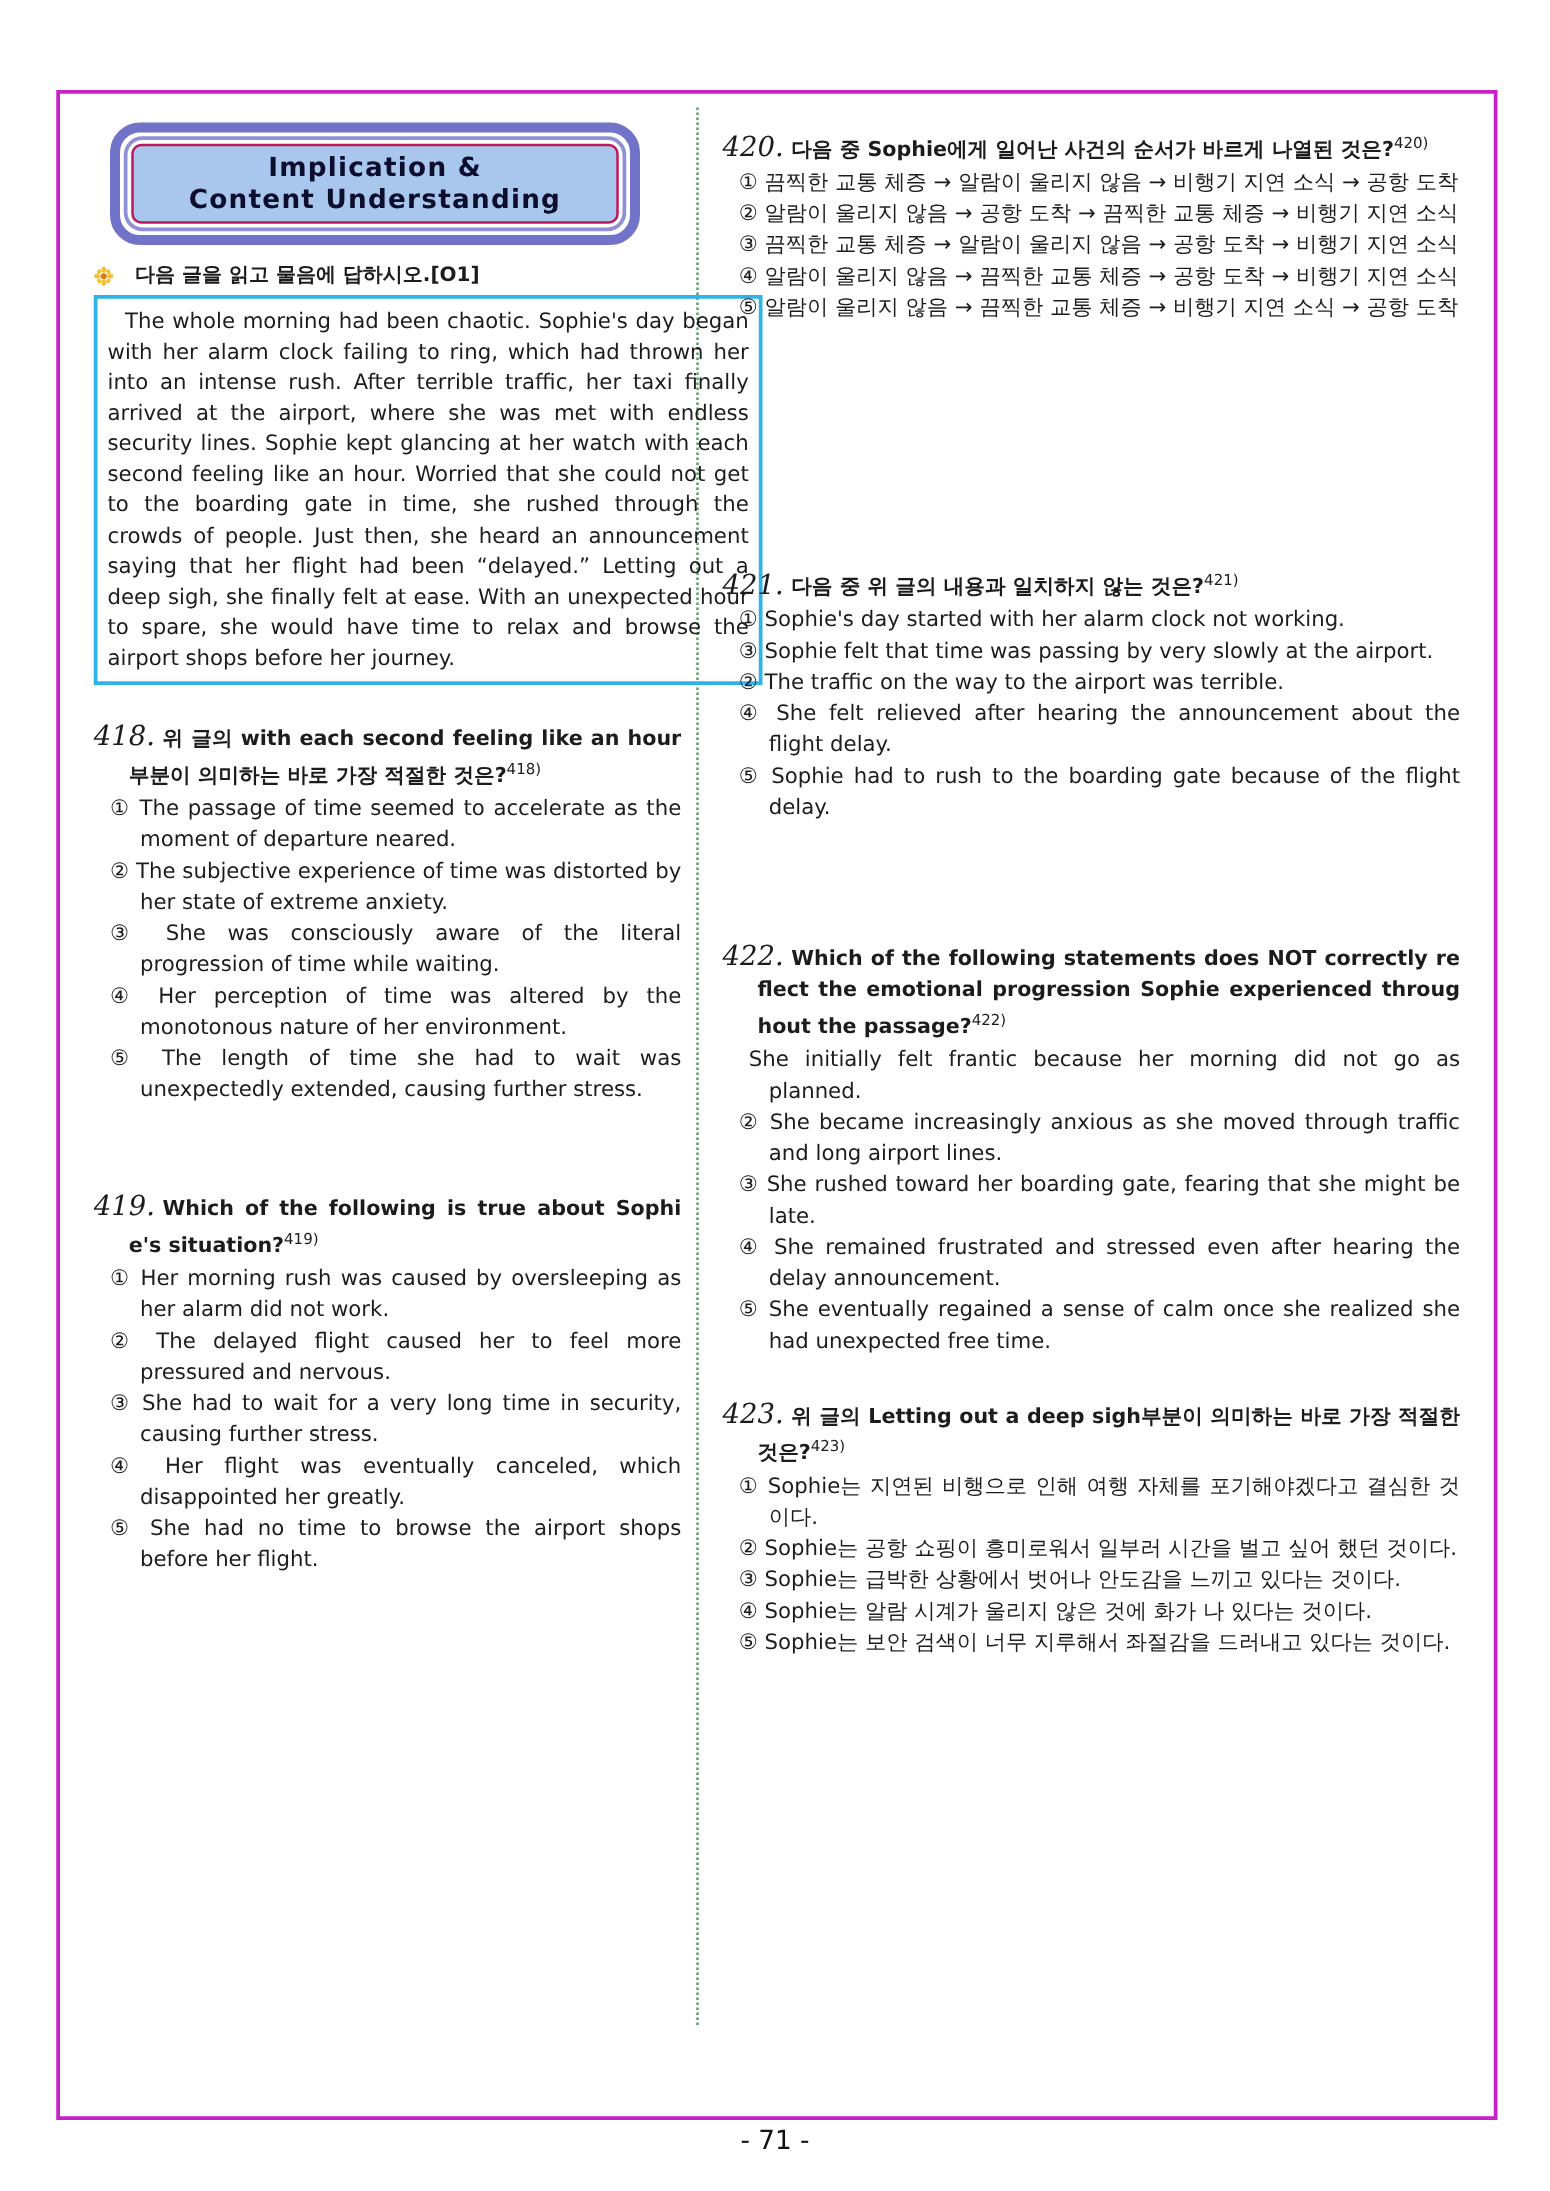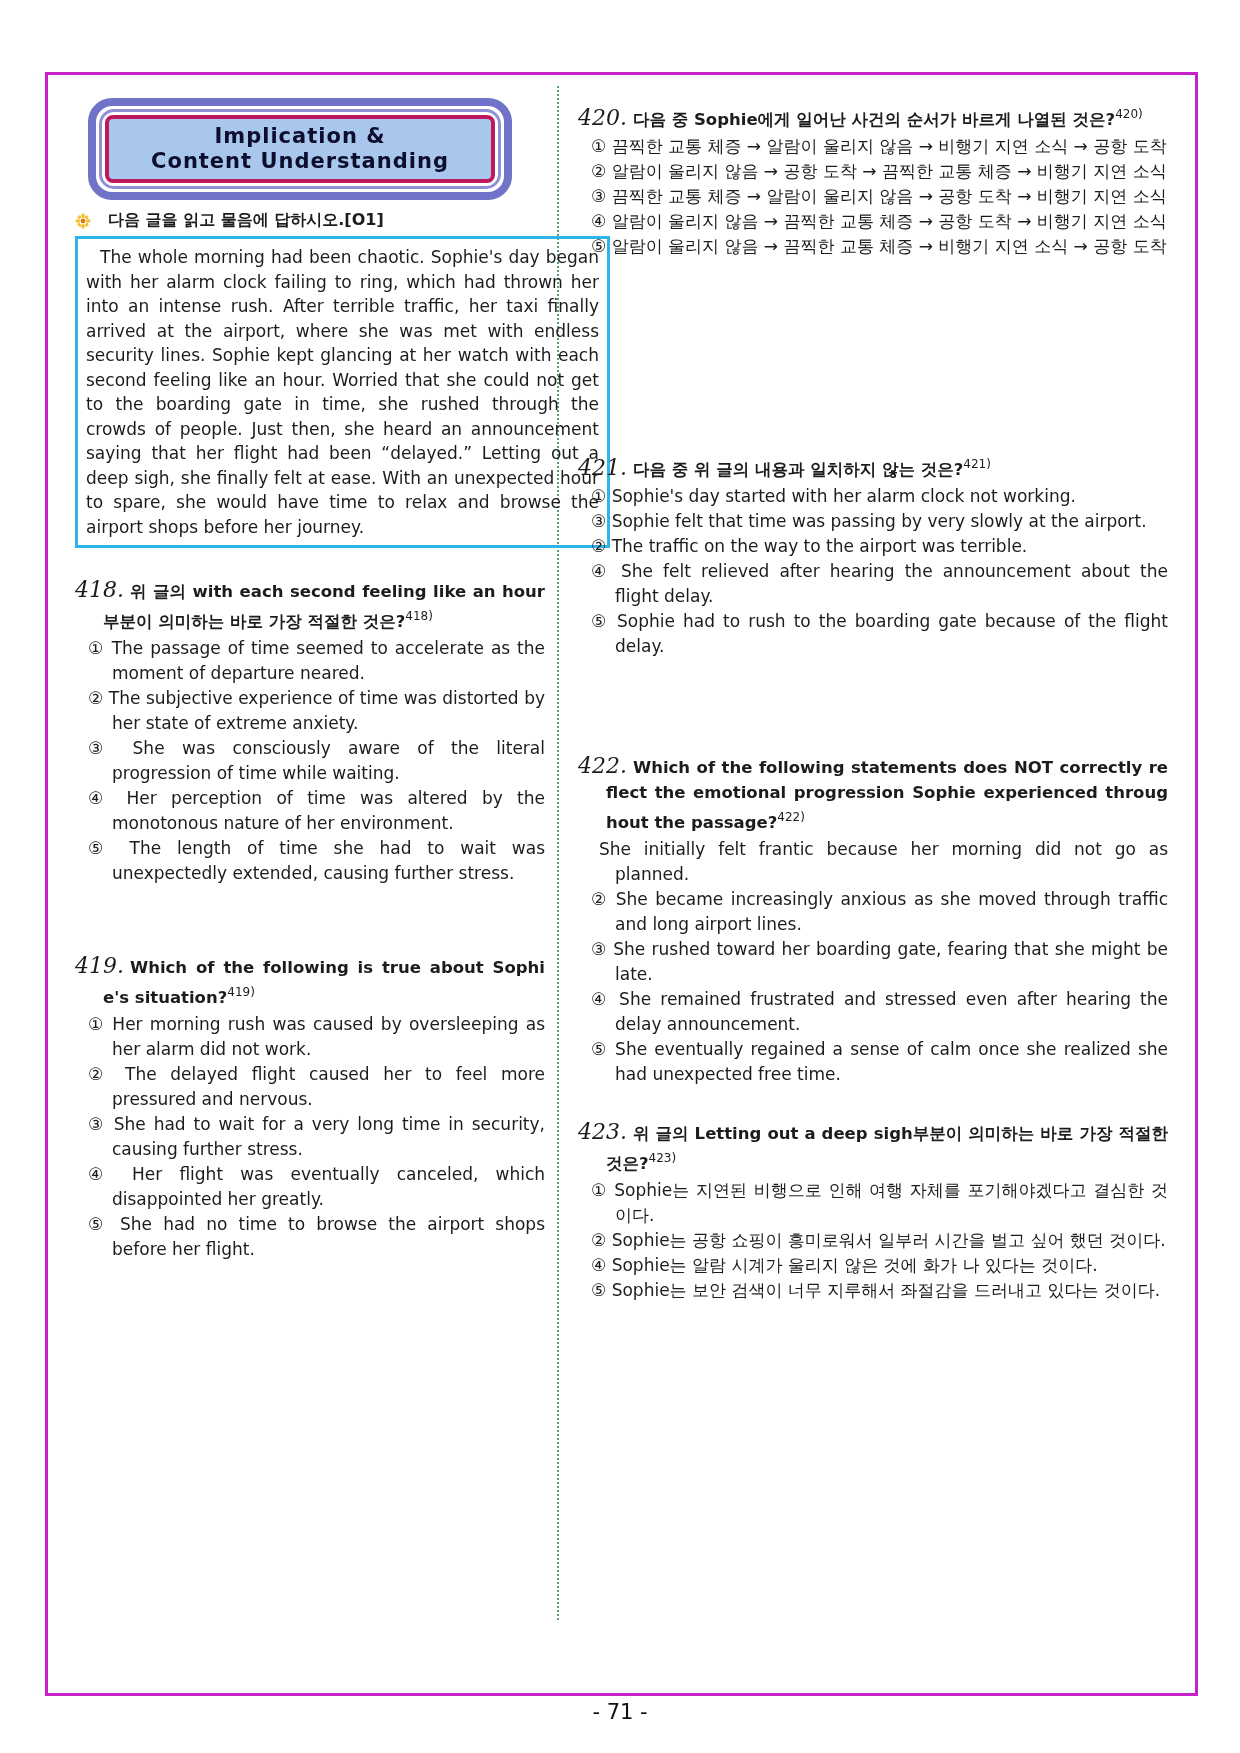--- a/index.html
+++ b/index.html
@@ -10,21 +10,21 @@
   .column-divider { position:absolute; left:557px; top:86px; height:1534px; width:0;
                     border-left:2px dotted #57a06b; }
   .col { position:absolute; top:0; }
   .col-left  { left:75px;  width:470px; }
   .col-right { left:578px; width:590px; }
 
   
   .badge-outer { position:absolute; top:98px; left:13px; width:424px; box-sizing:border-box;
                  border:8px solid #7173c8; border-radius:24px; padding:3px; background:#ffffff; }
   .badge-mid   { border:3px solid #8f91d6; border-radius:15px; padding:3px; background:#ffffff; }
-  .badge-inner { background:#a9c7ec; border-radius:8px; padding:5px 0; border:4px solid #be185d; }
+  .badge-inner { background:#a9c7ec; border-radius:8px; padding:5px 0; border:2px solid #be185d; }
   .badge-inner div { text-align:center; font-weight:bold; font-size:21px; line-height:25px;
                      color:#0d0d2e; letter-spacing:1px; }
 
   
   .instruction { position:absolute; top:210px; left:0; font-weight:bold; font-size:16px;
                  display:flex; align-items:center; gap:17px; }
   .flower { width:16px; height:16px; display:inline-block; }
 
   
   .passage-box { position:absolute; top:236px; left:0; width:535px; box-sizing:border-box;
@@ -139,20 +139,21 @@
           <div class="opt"><span class="onum">③</span><span> She rushed toward her boarding gate, fearing that she might be late.</span></div>
           <div class="opt"><span class="onum">④</span><span> She remained frustrated and stressed even after hearing the delay announcement.</span></div>
           <div class="opt"><span class="onum">⑤</span><span> She eventually regained a sense of calm once she realized she had unexpected free time.</span></div>
         </div>
   </div>
       <div class="question q423">
     <div class="q-title"><span class="q-num">423.</span><span class="q-title-text">위 글의 Letting out a deep sigh부분이 의미하는 바로 가장 적절한 것은?</span><span class="q-ref">423)</span></div>
     <div class="options">
           <div class="opt"><span class="onum">①</span><span> Sophie는 지연된 비행으로 인해 여행 자체를 포기해야겠다고 결심한 것이다.</span></div>
           <div class="opt"><span class="onum">②</span><span> Sophie는 공항 쇼핑이 흥미로워서 일부러 시간을 벌고 싶어 했던 것이다.</span></div>
+          <div class="opt"><span class="onum">③</span><span> Sophie는 급박한 상황에서 벗어나 안도감을 느끼고 있다는 것이다.</span></div>
           <div class="opt"><span class="onum">④</span><span> Sophie는 알람 시계가 울리지 않은 것에 화가 나 있다는 것이다.</span></div>
           <div class="opt"><span class="onum">⑤</span><span> Sophie는 보안 검색이 너무 지루해서 좌절감을 드러내고 있다는 것이다.</span></div>
         </div>
   </div>
     </div>
 
   <div class="page-number">- 71 -</div>
 </div>
 
 </body></html>

